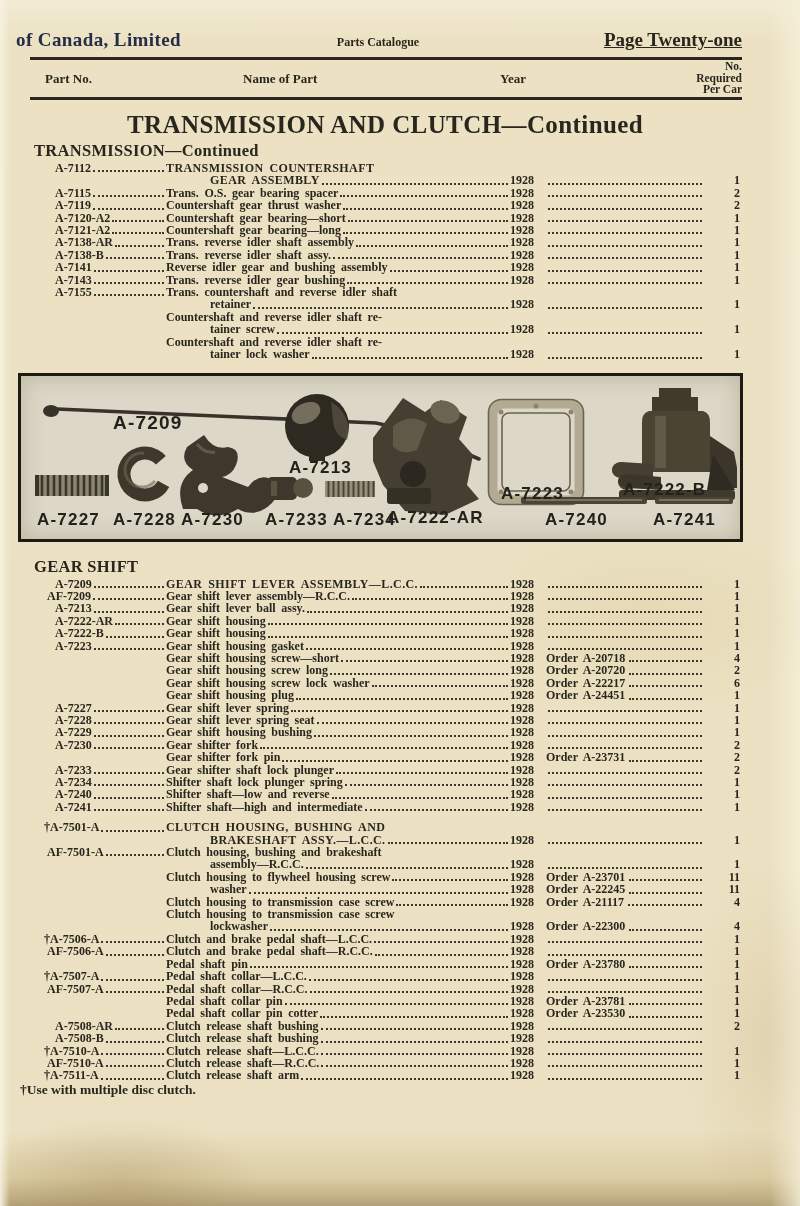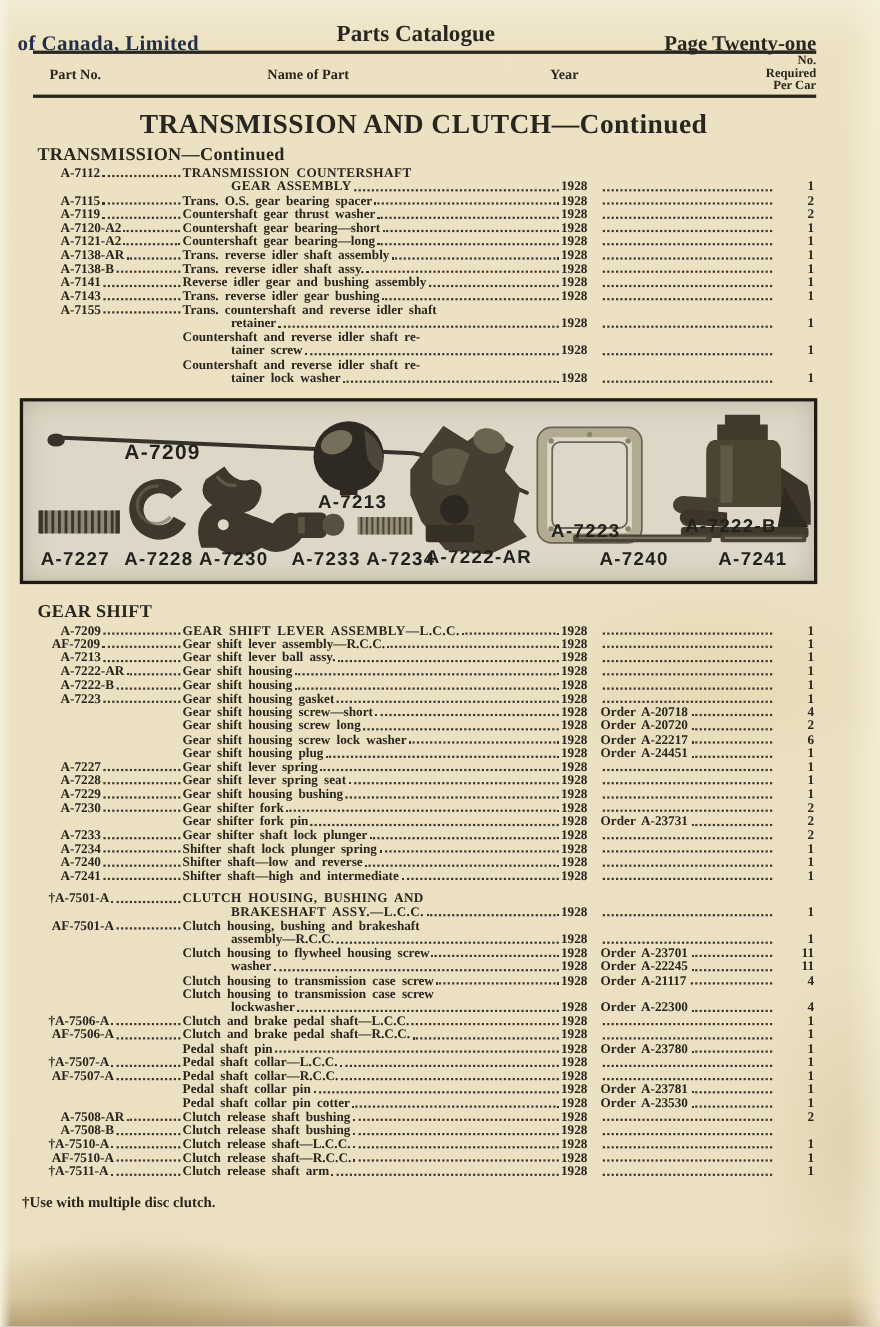--- a/index.html
+++ b/index.html
@@ -8,23 +8,23 @@
     font-family:"Liberation Serif",serif;color:#29261e;
     background:
       radial-gradient(ellipse 260px 140px at 648px 618px, rgba(176,140,60,.10), rgba(176,140,60,0) 70%),
       radial-gradient(ellipse 120px 260px at 768px 1040px, rgba(150,110,50,.12), rgba(150,110,50,0) 70%),
       radial-gradient(ellipse 200px 90px at 120px 1180px, rgba(120,90,40,.18), rgba(120,90,40,0) 70%),
       linear-gradient(90deg, #f6f1df 0px, rgba(246,241,223,0) 10px),
       linear-gradient(270deg, rgba(246,240,218,.8) 0px, rgba(246,240,218,0) 30px),
       linear-gradient(180deg, #f2ebd3 0px, #ece2c3 40px, #ebe1c2 1130px, #dccda4 1178px, #c3b186 1197px, #b2a078 1206px);
   }
   
-  .topline{position:relative;height:46px;}
+  .topline{position:relative;height:57px;}
   .hdr-left{position:absolute;left:16px;top:29px;font-size:19px;font-weight:bold;color:#252e47;letter-spacing:.4px;}
-  .hdr-center{position:absolute;left:0;right:44px;top:18px;text-align:center;font-size:21px;font-weight:bold;}
+  .hdr-center{position:absolute;left:0;right:44px;top:35px;text-align:center;font-size:12px;font-weight:bold;}
   .hdr-right{position:absolute;right:58px;top:29px;font-size:19px;font-weight:bold;text-decoration:underline;}
   .colhead{margin:0 58px 0 30px;height:37px;border-top:3px solid #2a271f;border-bottom:3px solid #2a271f;position:relative;}
   .ch{position:absolute;font-size:13px;font-weight:bold;}
   .ch-part{left:15px;top:11px;}
   .ch-name{left:213px;top:11px;}
   .ch-year{left:470px;top:11px;}
   .ch-qty{right:0;top:1px;text-align:right;font-size:11.5px;line-height:11.5px;font-weight:bold;}
   
   .title{margin:10px 60px 0 30px;text-align:center;font-size:25px;line-height:30px;font-weight:bold;letter-spacing:.4px;white-space:nowrap;}
   
@@ -43,21 +43,21 @@
   .c-qty{width:26px;flex:none;margin-left:10px;text-align:right;}
   .dots{flex:1;min-width:7px;align-self:flex-end;border-bottom:2px dotted #3a372c;margin:0 2px 2px 2px;}
   .yr{flex:none;}
   
   .figure{margin:12px 57px 0 18px;height:163px;border:3px solid #1e1b15;background:#dcd7c6;position:relative;
     box-shadow:inset 0 0 22px rgba(90,80,55,.25);}
   .fig-label{position:absolute;font-family:"Liberation Sans",sans-serif;font-weight:bold;color:#23211c;
     font-size:17px;letter-spacing:1.2px;white-space:nowrap;}
   .fig-svg{position:absolute;left:0;top:0;}
   
-  .footnote{margin:14px 0 0 20px;font-size:13.5px;font-weight:bold;}
+  .footnote{margin:0 0 0 20px;font-size:13.5px;font-weight:bold;}
 </style>
 </head>
 <body>
 
 <div class="topline">
   <span class="hdr-left">of Canada, Limited</span>
   <span class="hdr-center">Parts Catalogue</span>
   <span class="hdr-right">Page Twenty-one</span>
 </div>
 

